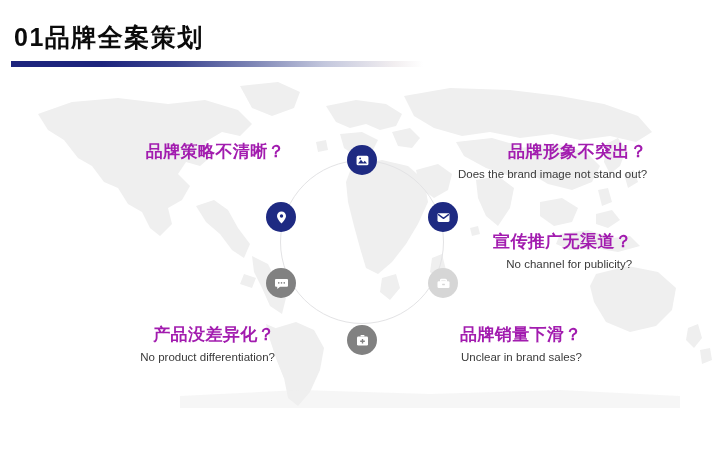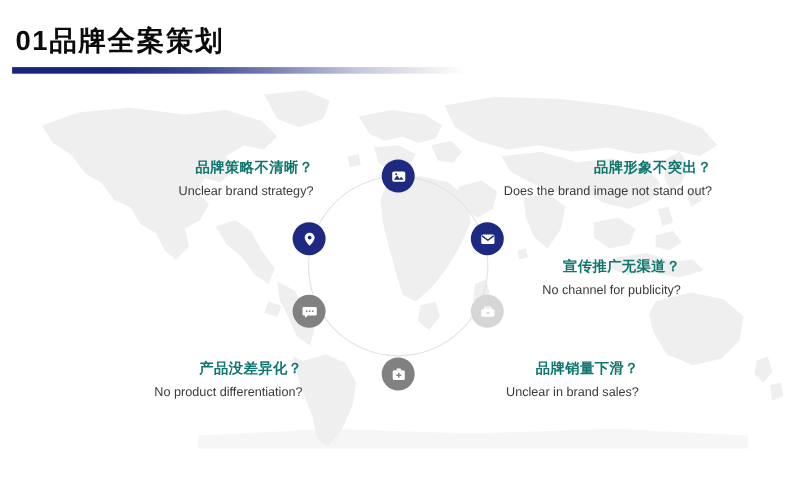--- a/index.html
+++ b/index.html
@@ -107,23 +107,23 @@
   #node-chat      { left: 14px;  top: 128px; }
   #node-briefcase { left: 176px; top: 128px; }
   #node-medical   { left: 95px;  top: 185px; }
 
   
   .callout {
     position: absolute;
     white-space: nowrap;
   }
   .callout .cn {
-    font-size: 13px;
+    font-size: 17px;
     font-weight: bold;
-    color: #0f766e;
+    color: #a21caf;
     line-height: 20px;
     margin: 0 0 5px 0;
     letter-spacing: 0.4px;
   }
   .callout .en {
     font-size: 11.5px;
     font-weight: normal;
     color: #3a3a3a;
     line-height: 15px;
     margin: 0;
@@ -268,21 +268,20 @@
         <rect x="3.2" y="5.6" width="17.6" height="14.4" rx="2.2" fill="#ffffff"></rect>
         <path d="M9 3.2h6v2.4H9z" fill="#ffffff"></path>
         <path d="M10.9 9.4h2.2v2.6h2.6v2.2h-2.6v2.6h-2.2v-2.6H8.3v-2.2h2.6z" fill="#818181"></path>
       </svg>
     </span>
   </div>
 </div>
 
 <div class="callout align-right" id="callout-strategy">
   <p class="cn">品牌策略不清晰？</p>
-  <p class="en">Unclear brand strategy?</p>
 </div>
 
 <div class="callout align-right" id="callout-positioning">
 </div>
 
 <div class="callout align-right" id="callout-product">
   <p class="cn">产品没差异化？</p>
   <p class="en">No product differentiation?</p>
 </div>
 

